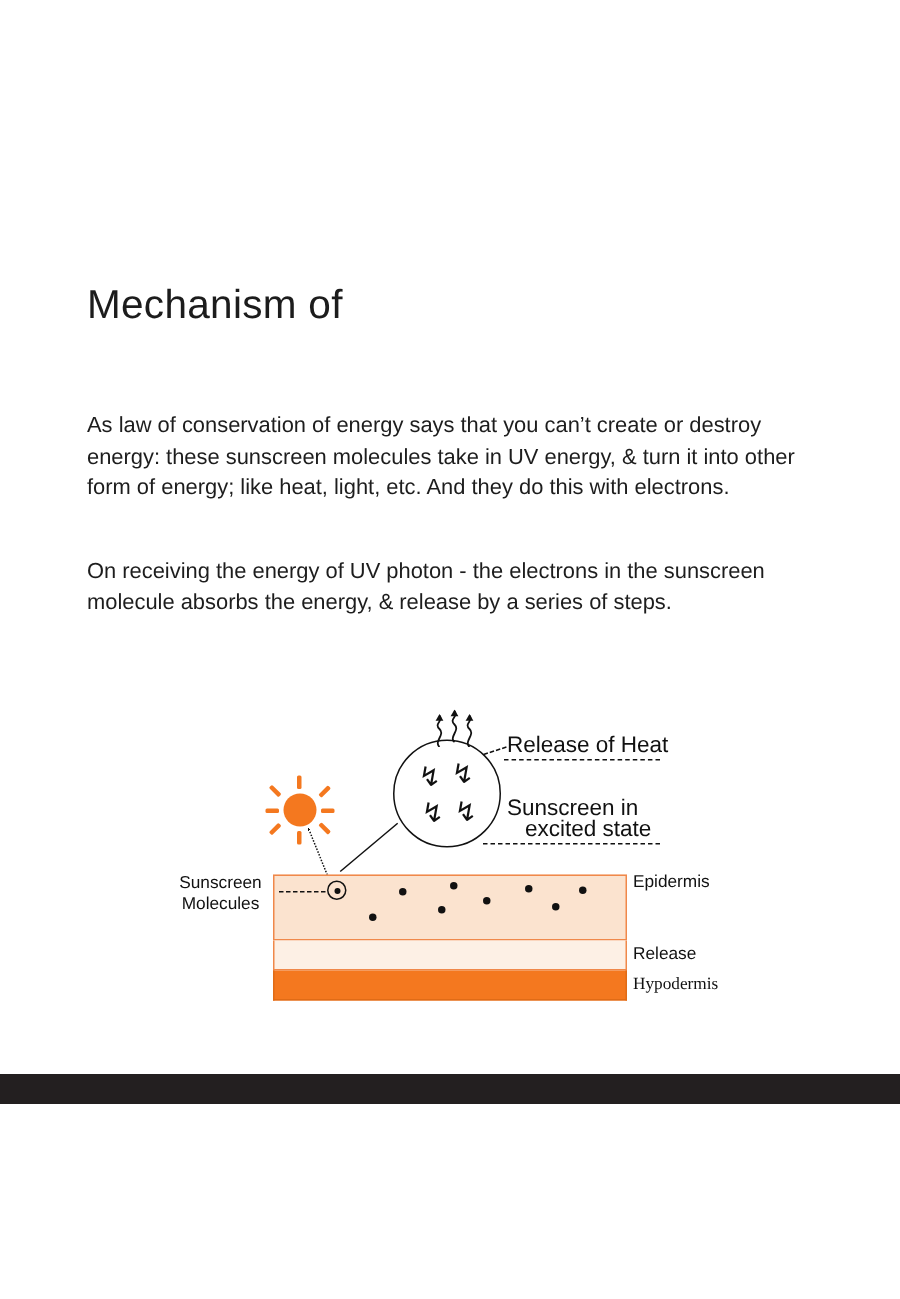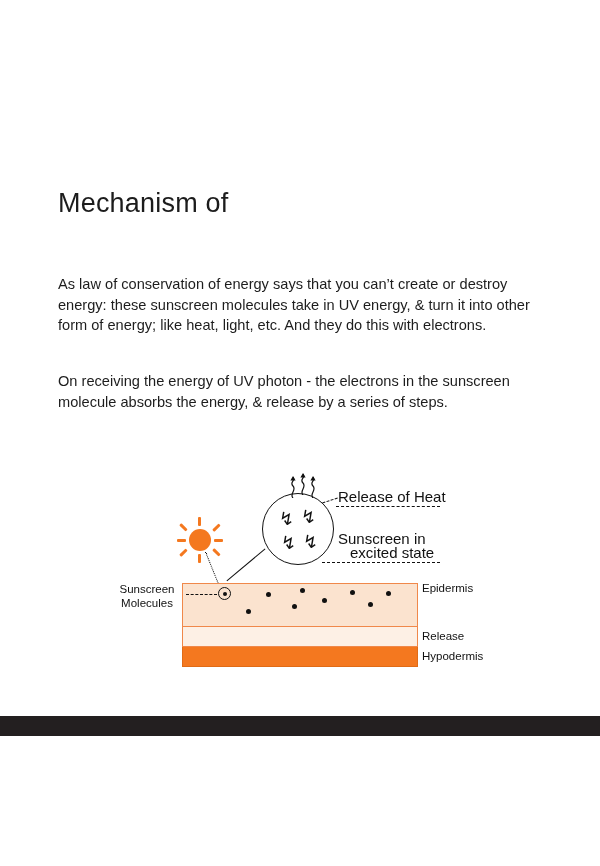--- a/index.html
+++ b/index.html
@@ -99,21 +99,21 @@
   }
 
   .layer-label {
     position: absolute;
     font-size: 11.5px;
     color: #111;
     white-space: nowrap;
   }
   .lbl-epidermis { left: 422px; top: 112px; }
   .lbl-dermis { left: 422px; top: 160px; }
-  .lbl-hypodermis { left: 422px; top: 180px; }
+  .lbl-hypodermis { left: 422px; top: 180px; font-family: Liberation Serif, serif; }
 
   
   .mol {
     position: absolute;
     width: 5px; height: 5px;
     border-radius: 50%;
     background: #111;
   }
 
   

